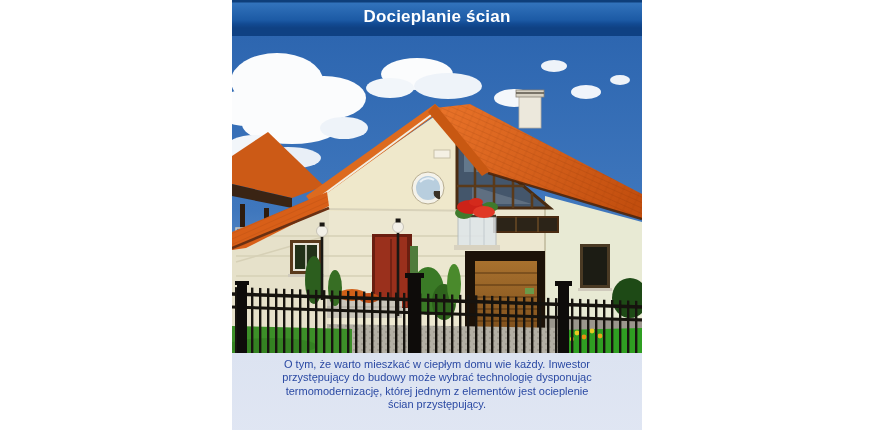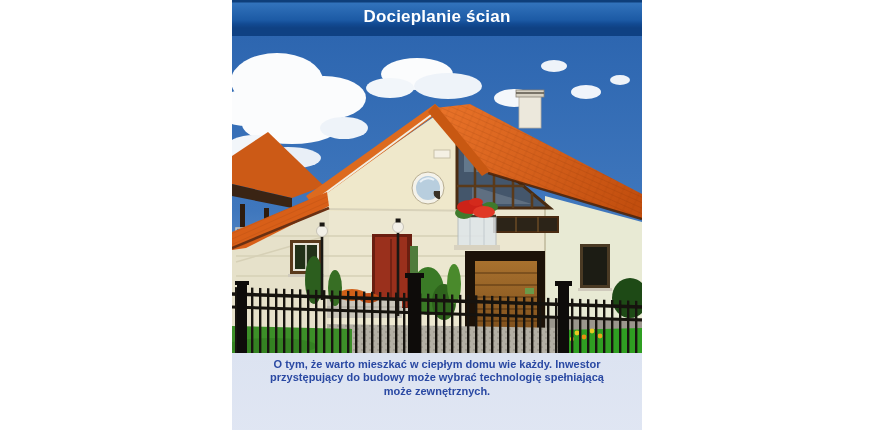--- a/index.html
+++ b/index.html
@@ -14,21 +14,21 @@
   .title-bar span {
     color:#ffffff; font-weight:bold; font-size:17px; letter-spacing:.2px; margin-top:-3px;
   }
   .photo { width:410px; height:317px; display:block; }
   .caption {
     width:410px; height:85px;
     background:linear-gradient(180deg,#dce3f1 0,#e0e6f3 100%);
     text-align:center; padding-top:5px;
   }
   .caption div {
-    color:#2a49a3; font-weight:bold; font-size:11px; line-height:13.4px; white-space:nowrap;
+    color:#2a49a3; font-weight:normal; font-size:11px; line-height:13.4px; white-space:nowrap;
   }
 </style>
 </head>
 <body>
 
 <div class="page">
   <div class="column">
 
     <div class="title-bar">
       <span>Docieplanie ścian</span>
@@ -249,18 +249,19 @@
         <rect x="3" y="245" width="14" height="4" fill="#0e0c0a"></rect>
         <rect x="176" y="240" width="13" height="77" fill="#0e0c0a"></rect>
         <rect x="173" y="237" width="19" height="5" fill="#0e0c0a"></rect>
         <rect x="326" y="248" width="11" height="69" fill="#0e0c0a"></rect>
         <rect x="323" y="245" width="17" height="5" fill="#0e0c0a"></rect>
       </g>
     </svg>
 
     <div class="caption">
       <div>O tym, że warto mieszkać w ciepłym domu wie każdy. Inwestor</div>
-      <div>przystępujący do budowy może wybrać technologię spełniającą</div>
-      <div>może zewnętrznych.</div>
+      <div>przystępujący do budowy może wybrać technologię dysponując</div>
+      <div>termomodernizację, której jednym z elementów jest ocieplenie</div>
+      <div>ścian przystępujący.</div>
     </div>
 
   </div>
 </div>
 
 </body></html>

